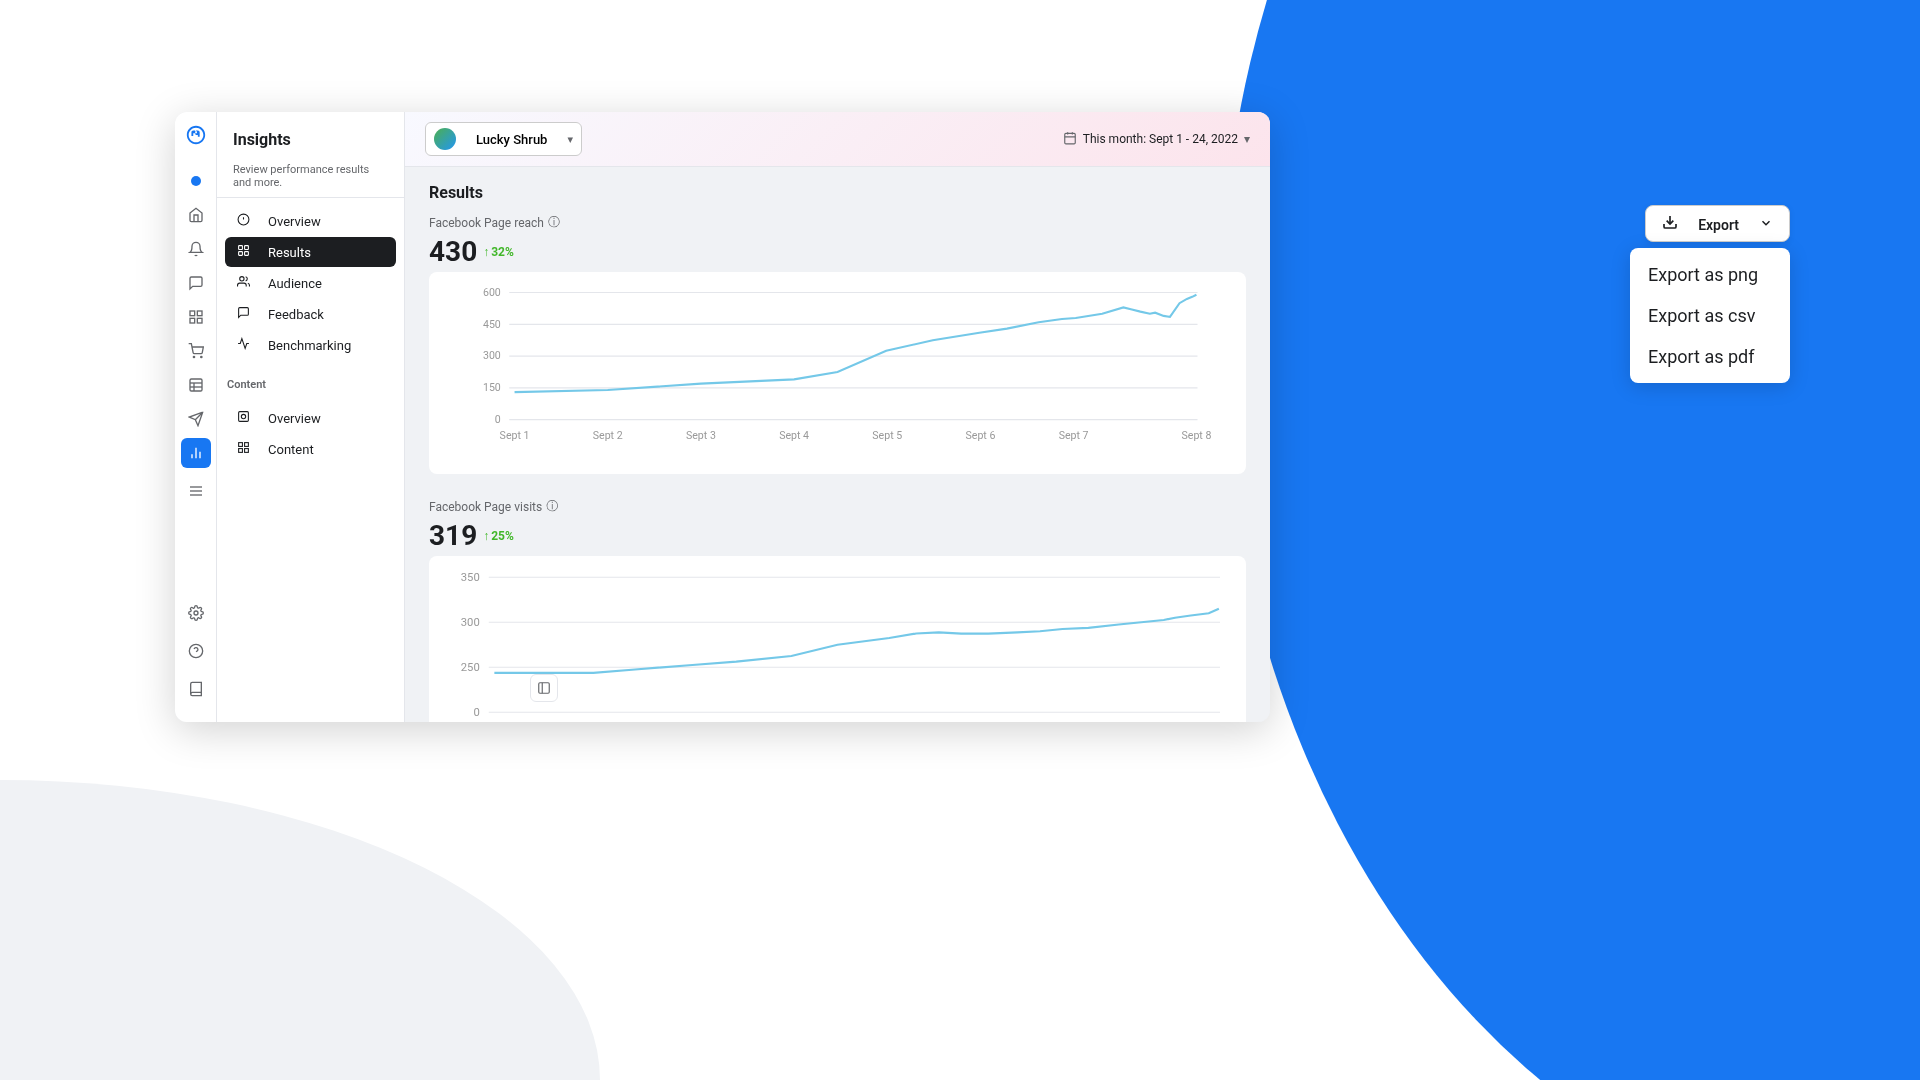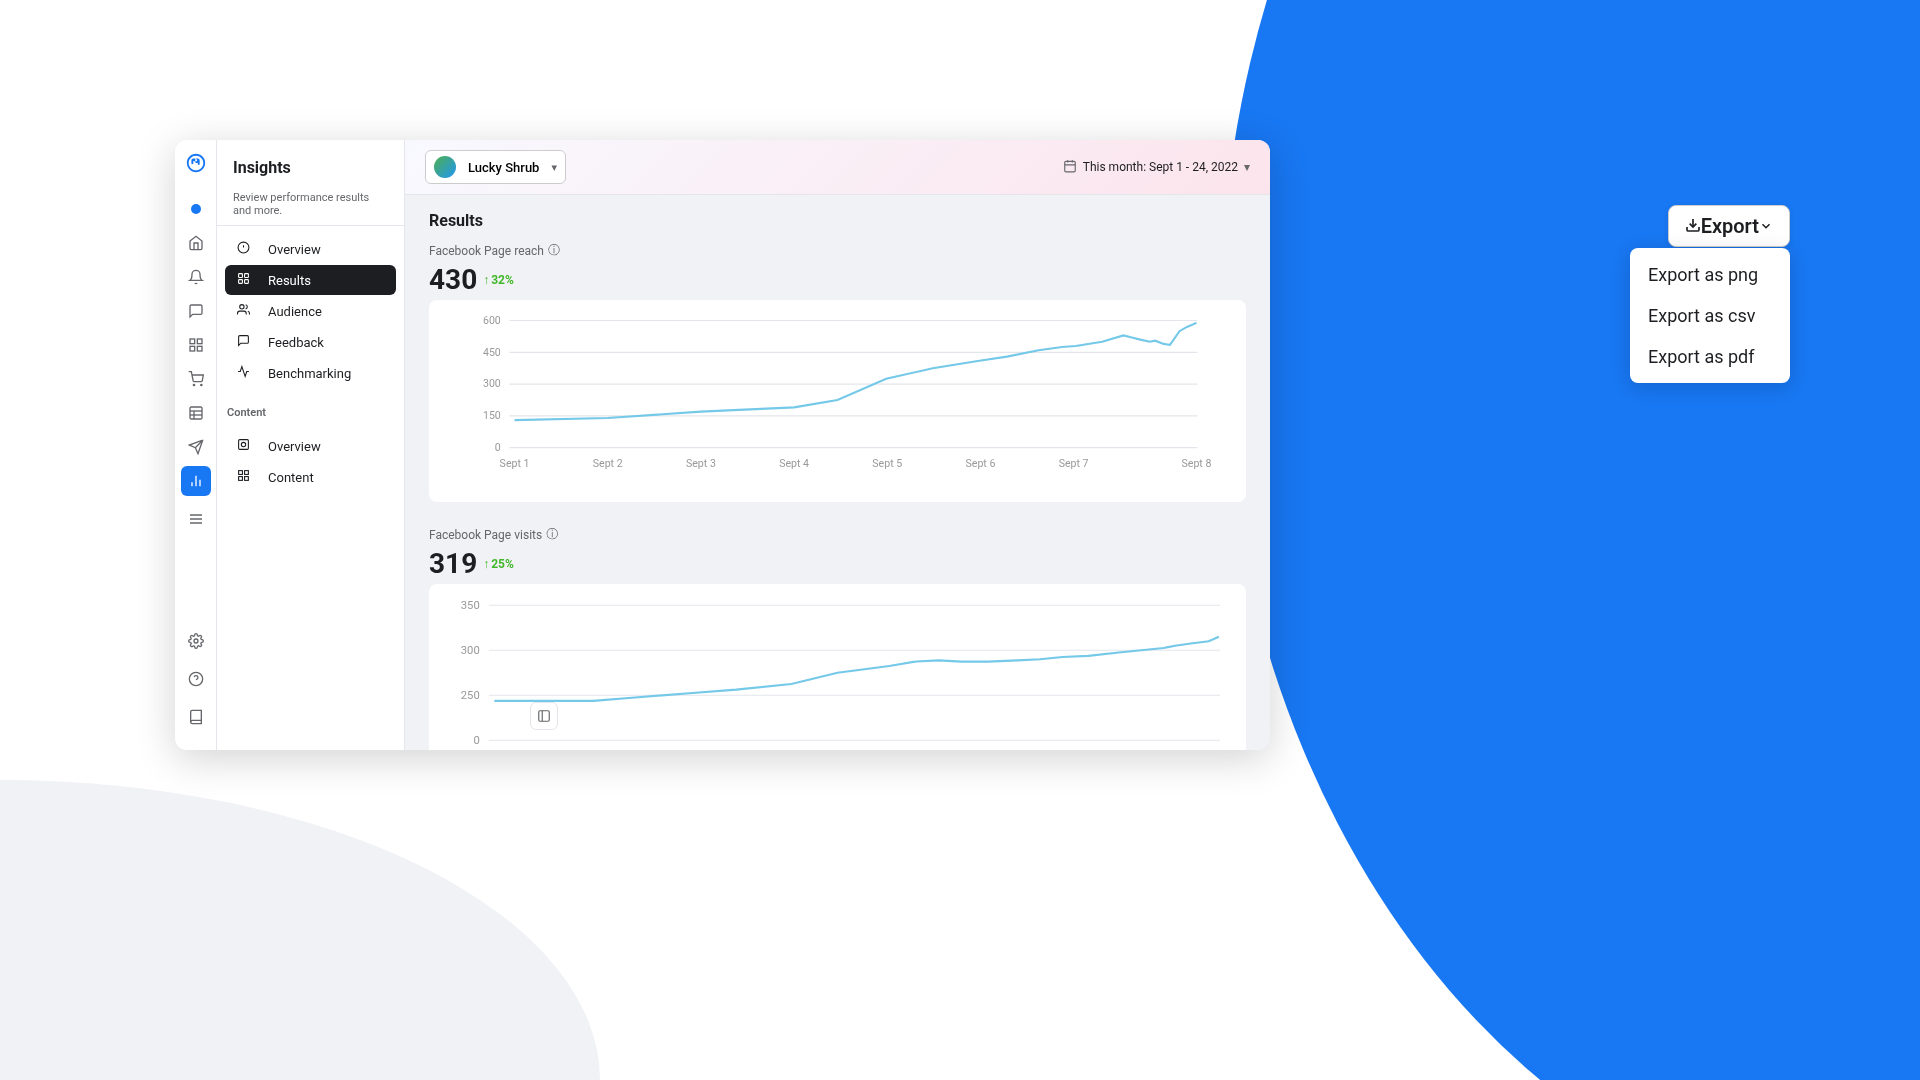--- a/index.html
+++ b/index.html
@@ -28,21 +28,21 @@
       width: 700px;
       height: 400px;
       background: #f0f2f5;
       clip-path: ellipse(600px 300px at 0% 100%);
       z-index: 0;
     }
 
     
     .app-window {
       position: absolute;
-      top: 140px; left: 175px;
+      top: 112px; left: 175px;
       width: 1095px;
       height: 610px;
       background: #f0f2f5;
       border-radius: 12px;
       box-shadow: 0 8px 40px rgba(0,0,0,0.18);
       display: flex;
       flex-direction: row;
       z-index: 10;
       overflow: hidden;
     }
@@ -143,21 +143,21 @@
     .nav-item-icon {
       font-size: 13px;
       width: 16px;
       text-align: center;
     }
 
     
     .account-dropdown {
       display: flex;
       align-items: center;
-      gap: 12px;
+      gap: 20px;
       border: 1px solid #ccc;
       border-radius: 6px;
       padding: 5px 8px;
       cursor: pointer;
       font-size: 12px;
       background: #fff;
     }
     .account-avatar {
       width: 22px;
       height: 22px;
@@ -246,26 +246,26 @@
     }
     .chart-svg {
       width: 100%;
       height: 180px;
     }
 
     
     .export-btn {
       display: flex;
       align-items: flex-end;
-      gap: 0;
+      gap: 20px;
       background: #fff;
       border: 1px solid #ccc;
       border-radius: 8px;
       padding: 8px 16px;
-      font-size: 20px;
+      font-size: 14px;
       font-weight: 600;
       cursor: pointer;
       color: #1c1e21;
       position: absolute;
       top: 205px;
       right: 130px;
       z-index: 20;
       box-shadow: 0 2px 6px rgba(0,0,0,0.08);
     }
 

